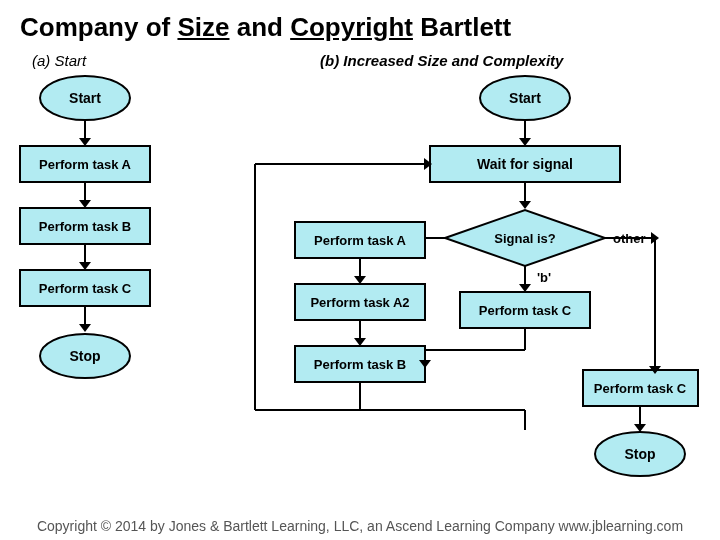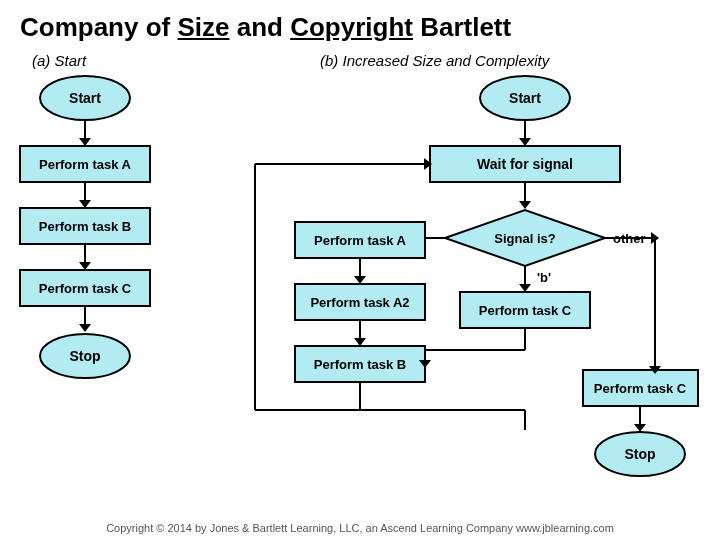--- a/index.html
+++ b/index.html
@@ -19,21 +19,21 @@
       padding: 12px 20px 4px 20px;
       color: #000;
     }
     .page-title .underline { text-decoration: underline; }
 
     .copyright {
       position: absolute;
       bottom: 6px;
       left: 50%;
       transform: translateX(-50%);
-      font-size: 11px;
+      font-size: 14px;
       color: #555;
       text-align: center;
       white-space: nowrap;
     }
   </style>
 </head>
 <body>
 
 <div class="page-title">
   <span>Company of </span><span class="underline">Size</span><span> and </span><span class="underline">Copyright</span><span> Bartlett</span>
@@ -66,21 +66,21 @@
   <rect x="5" y="200" width="130" height="36" fill="#b2ebf2" stroke="#000" stroke-width="2"></rect>
   <text x="70" y="223" text-anchor="middle" font-size="13" font-weight="bold">Perform task C</text>
 
   <line x1="70" y1="236" x2="70" y2="258" stroke="#000" stroke-width="2"></line>
   <polygon points="64,254 76,254 70,262" fill="#000"></polygon>
 
   <ellipse cx="70" cy="286" rx="45" ry="22" fill="#b2ebf2" stroke="#000" stroke-width="2"></ellipse>
   <text x="70" y="291" text-anchor="middle" font-size="14" font-weight="bold">Stop</text>
 </svg>
 
-<div style="position:absolute; top:52px; left:320px; font-size:15px; font-style:italic; color:#000;">
+<div style="position:absolute; top:52px; left:320px; font-size:15px; font-style:italic; color:#000;font-weight:bold;">
   <span>(b)</span> <span class="underline">Increased  Size and Complexity</span>
 </div>
 
 <svg style="position:absolute; top:70px; left:195px;" width="510" height="430">
 
   <ellipse cx="330" cy="28" rx="45" ry="22" fill="#b2ebf2" stroke="#000" stroke-width="2"></ellipse>
   <text x="330" y="33" text-anchor="middle" font-size="14" font-weight="bold">Start</text>
 
   <line x1="330" y1="50" x2="330" y2="72" stroke="#000" stroke-width="2"></line>
   <polygon points="324,68 336,68 330,76" fill="#000"></polygon>

